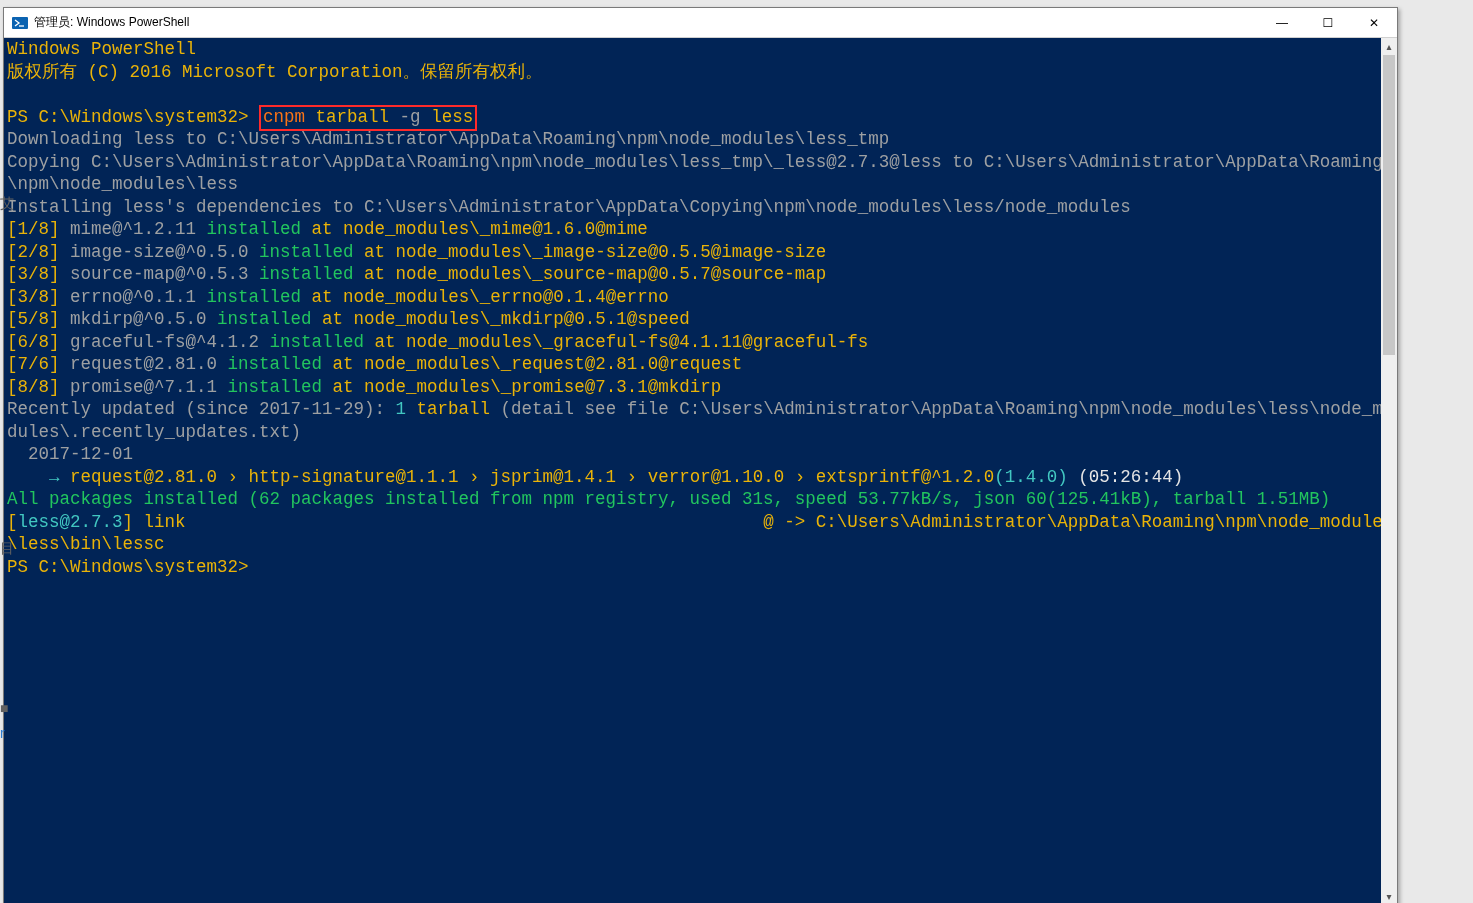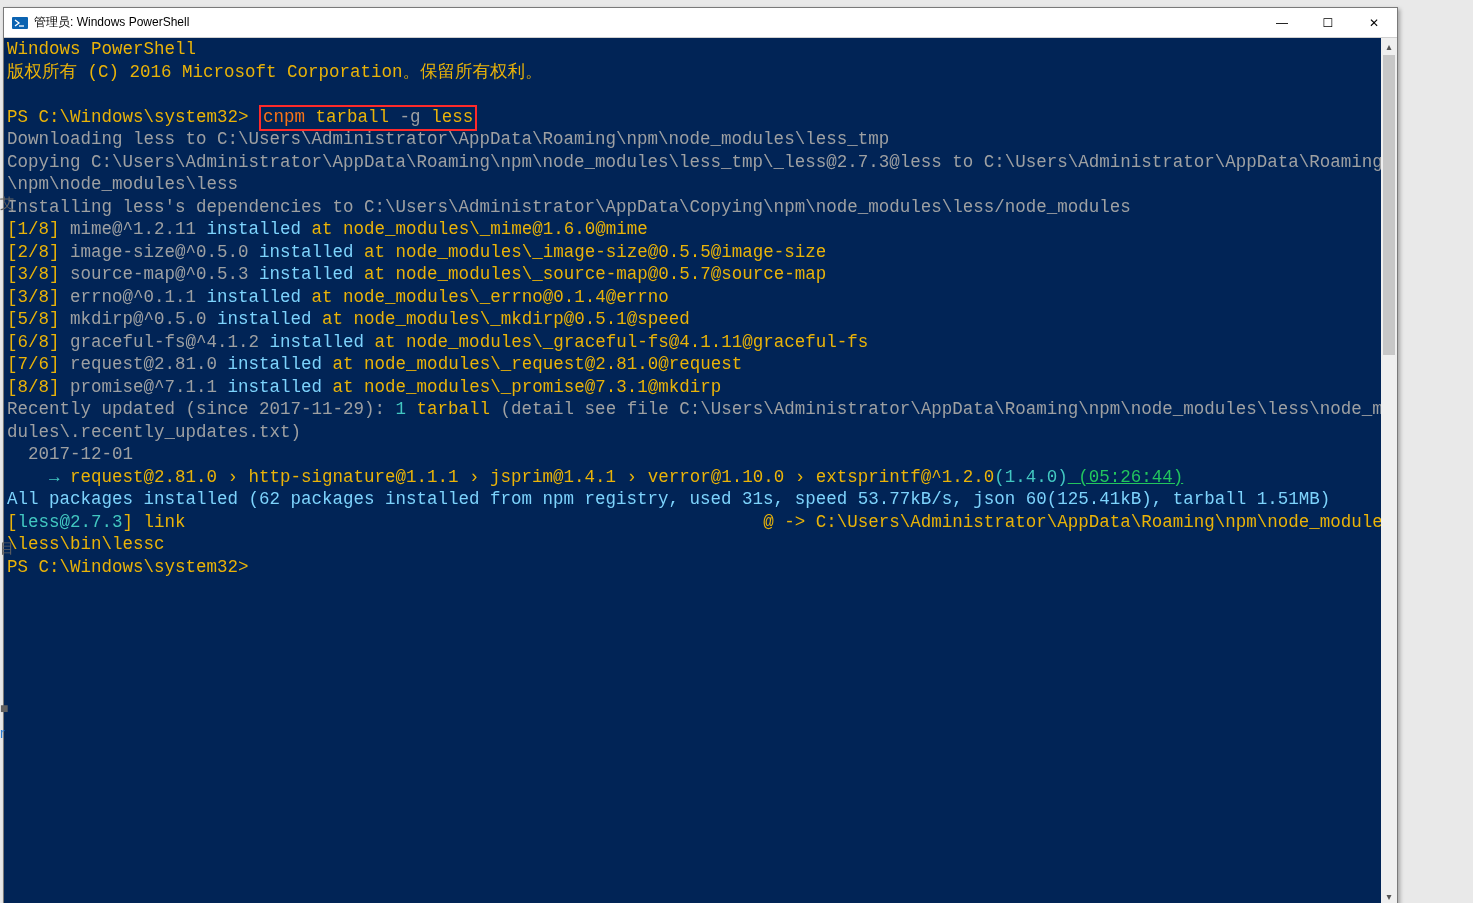--- a/index.html
+++ b/index.html
@@ -41,24 +41,24 @@
   pre.out {
     font-family: Consolas, "Courier New", monospace;
     font-size:17.5px; line-height:22.5px;
     color:#d2d2d2;
     white-space:pre-wrap;
     word-break:break-all;
   }
   .c-white  { color:#eab308; }
   .c-gray   { color:#9ea0a2; }
   .c-cyan   { color:#42c7c1; }
-  .c-green  { color:#7dd3fc; }
+  .c-green  { color:#22c55e; }
   .c-yellow { color:#f97316; }
   .hl-cmd   { border:2px solid #ff2a2a; padding:0 2px 2px 2px; }
-  .c-dim    { color:#22c55e;text-decoration:underline; }
+  .c-dim    { color:#e5e5e5; }
   .scrollbar {
     position:absolute; right:0; top:30px; bottom:0; width:16px;
     background:#efefef;
   }
   .scrollbar .btn {
     height:17px; display:flex; align-items:center; justify-content:center;
     font-size:10px; color:#555;
   }
   .scrollbar .track { position:absolute; top:17px; bottom:17px; left:0; right:0; }
   .scrollbar .thumb {

